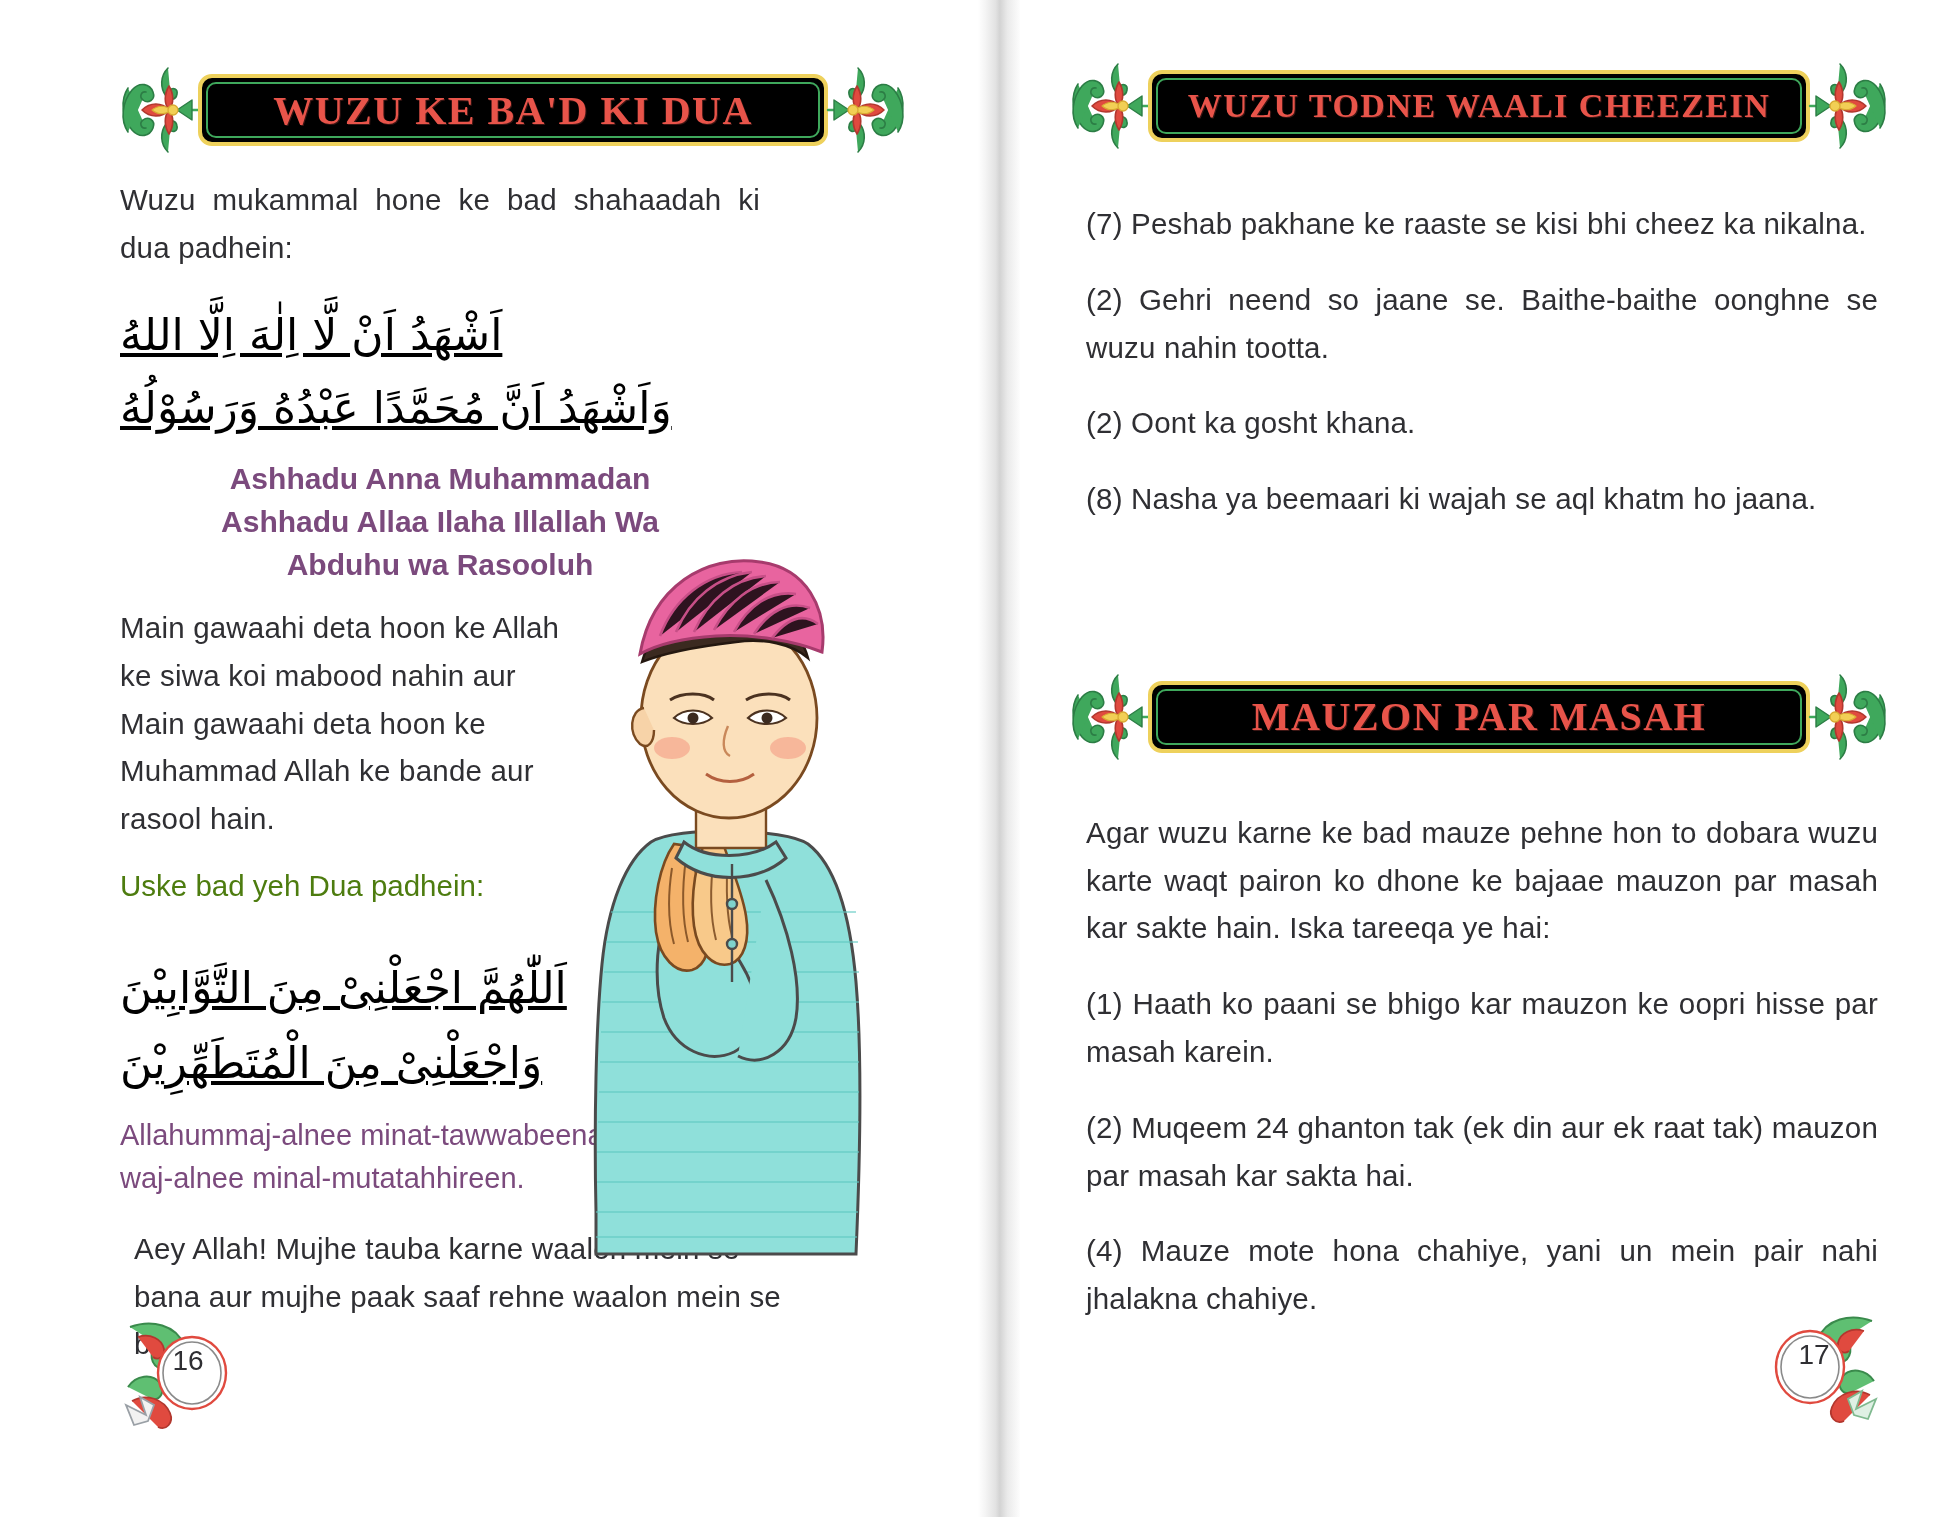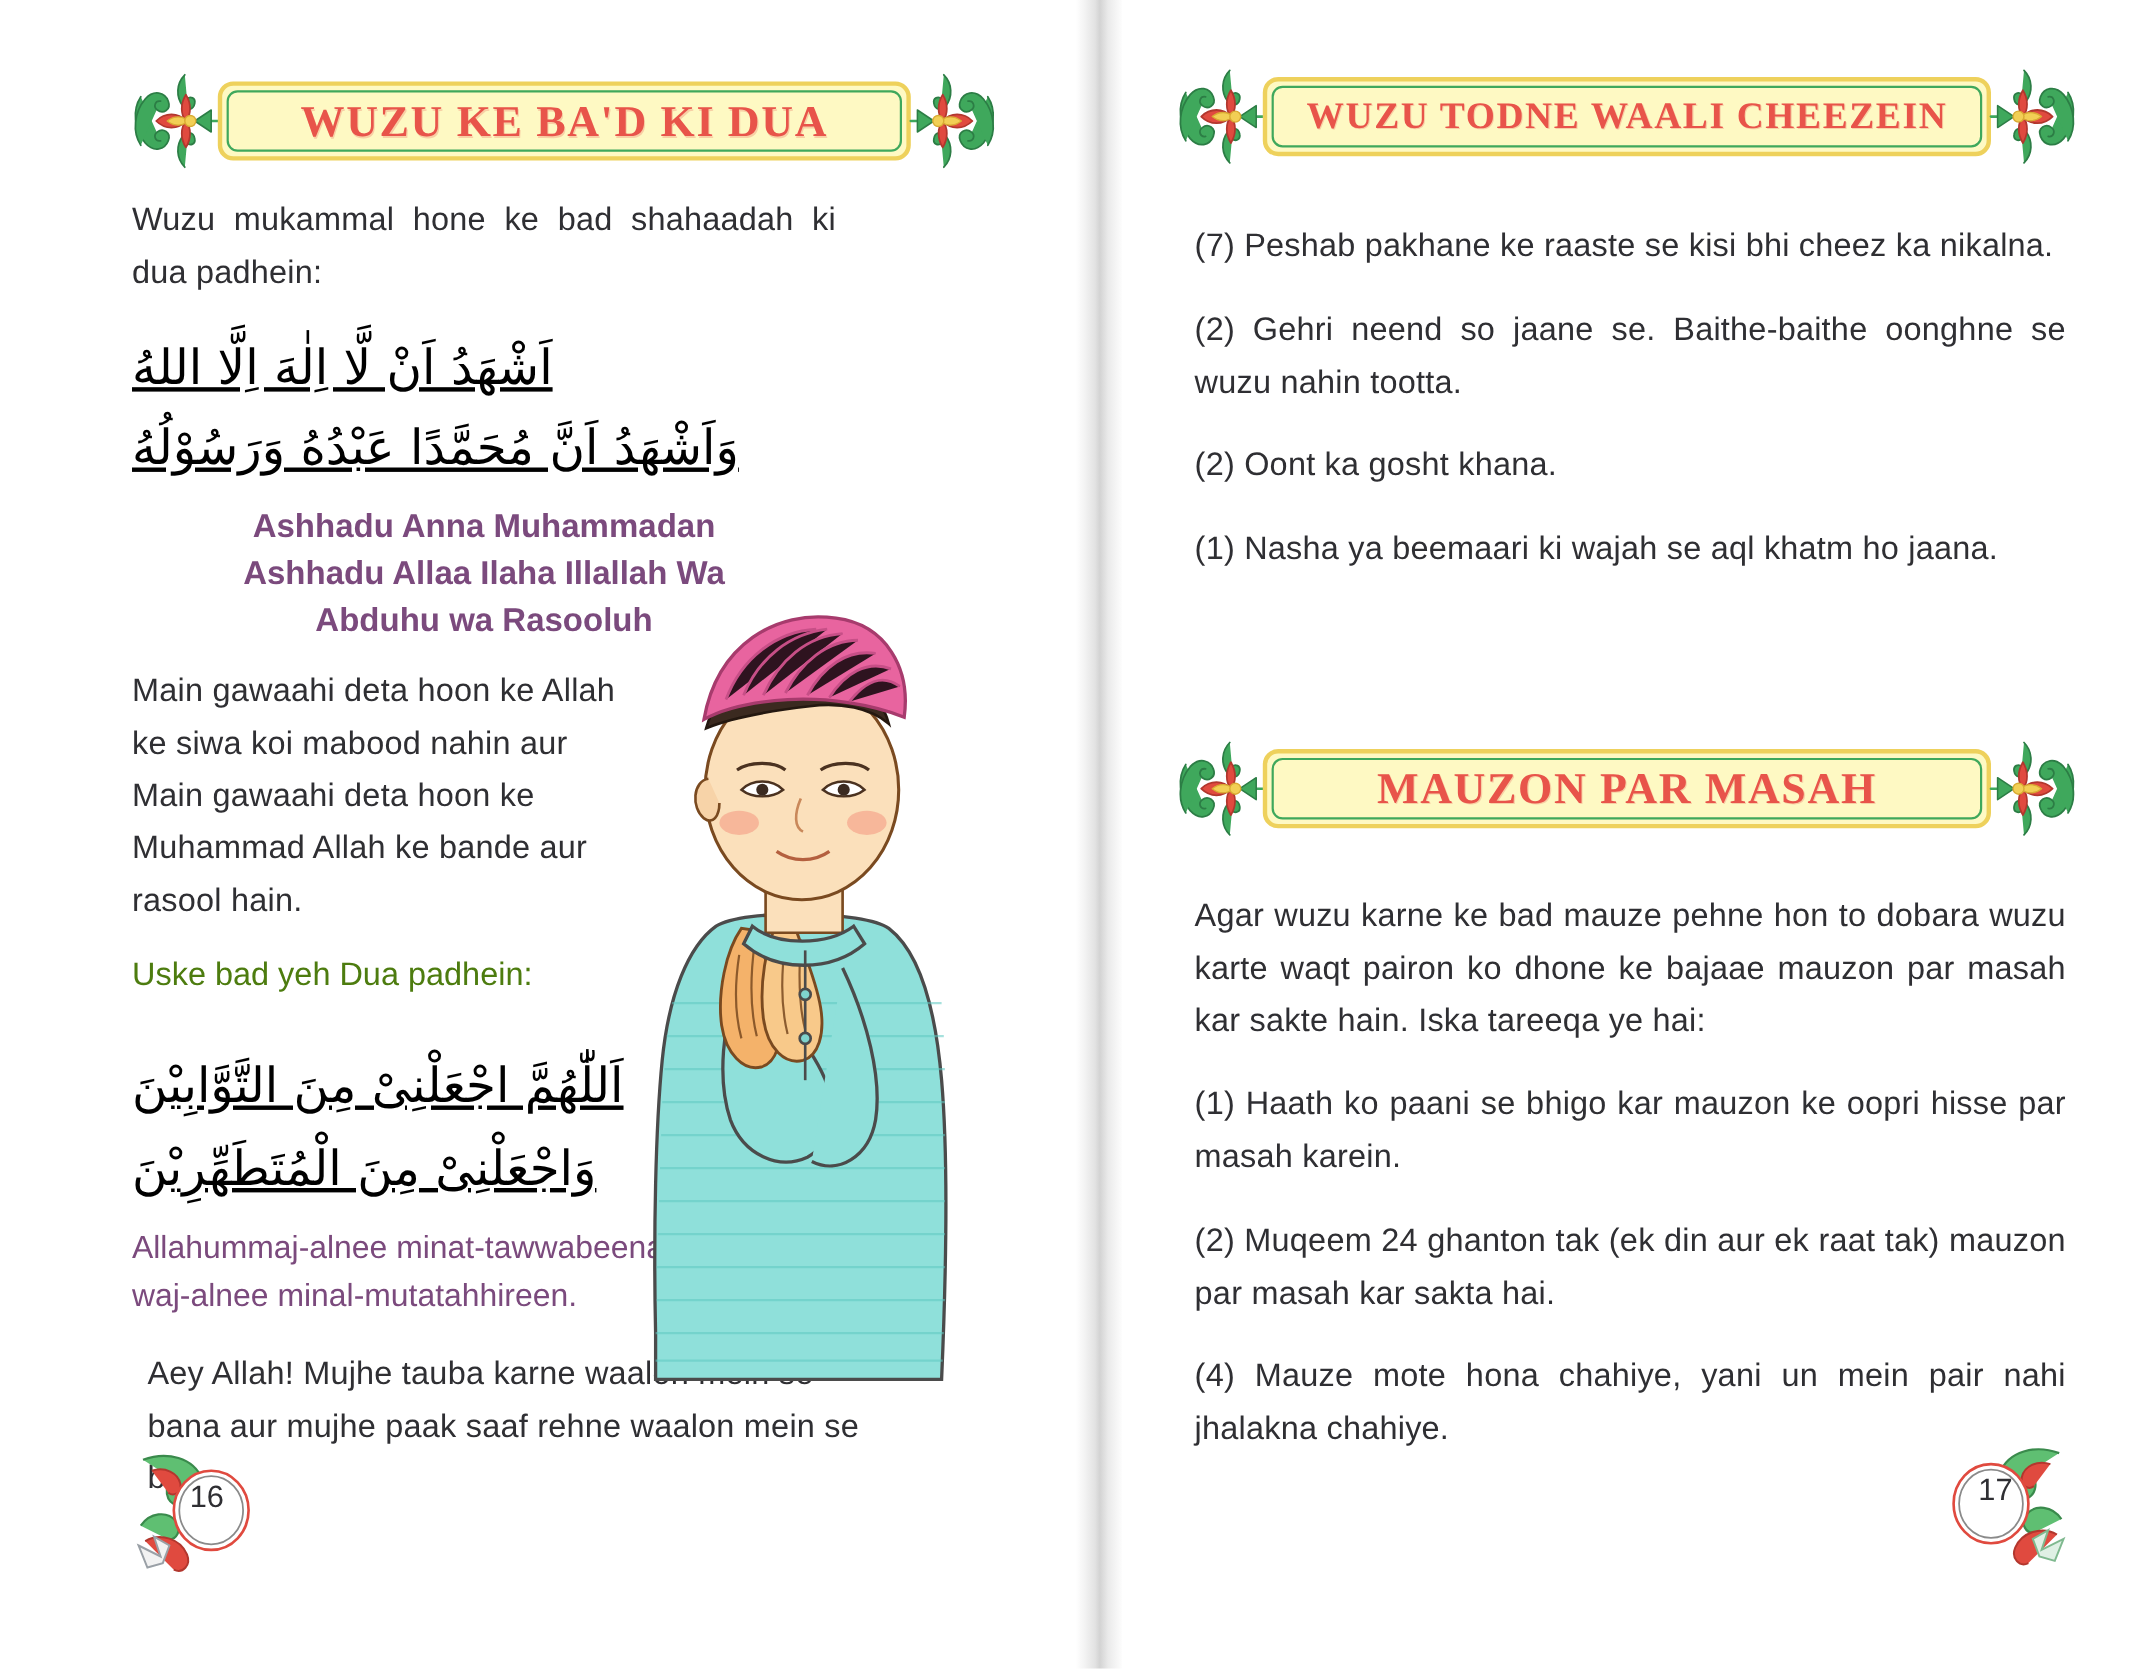--- a/index.html
+++ b/index.html
@@ -45,21 +45,21 @@
     width: 86px;
     height: 96px;
   }
   .banner {
     flex: 1 1 auto;
     position: relative;
     height: 72px;
     border: 4px solid #eed15c;
     border-radius: 14px;
     box-sizing: border-box;
-    background: #fef9c3;
+    background: #000000;
     display: flex;
     align-items: center;
     justify-content: center;
     margin: 0 -8px;
   }
   .banner::after {
     content: "";
     position: absolute;
     inset: 4px;
     border: 2.5px solid #3fa85c;
@@ -376,21 +376,21 @@
             <path d="M57 48 L72 38 L72 58 Z" fill="#3fa85c" stroke="#2c7d45" stroke-width="1.4"></path>
             <circle cx="53" cy="48" r="5" fill="#f2cf55" stroke="#d9ab33" stroke-width="1.3"></circle>
           </g>
         </svg>
       </div>
 
       <div class="rp-body rp-list" style="margin-top:46px;">
         <p class="body-text justify">(7) Peshab pakhane ke raaste se kisi bhi cheez ka nikalna.</p>
         <p class="body-text justify">(2) Gehri neend so jaane se. Baithe-baithe oonghne se wuzu nahin tootta.</p>
         <p class="body-text justify">(2) Oont ka gosht khana.</p>
-        <p class="body-text justify">(1) Nasha ya beemaari ki wajah se aql khatm ho jaana.</p>
+        <p class="body-text justify">(8) Nasha ya beemaari ki wajah se aql khatm ho jaana.</p>
       </div>
 
       <div class="rp-gap"></div>
 
       <div class="header-row">
         <svg class="orn" viewBox="0 0 86 96">
           <g fill="none" stroke-linecap="round" stroke-linejoin="round">
             <path d="M8 26 C0 38 2 56 12 68 C20 77 30 74 33 66 C36 58 28 54 23 58 C19 61 21 67 26 66" fill="#3fa85c" stroke="#2c7d45" stroke-width="1.6"></path>
             <path d="M8 70 C0 58 2 40 12 28 C20 19 30 22 33 30 C36 38 28 42 23 38 C19 35 21 29 26 30" fill="#3fa85c" stroke="#2c7d45" stroke-width="1.6"></path>
             <path d="M48 6 C40 14 40 26 46 34 C50 39 56 38 57 32 C58 27 53 25 50 28" fill="#3fa85c" stroke="#2c7d45" stroke-width="1.6"></path>

